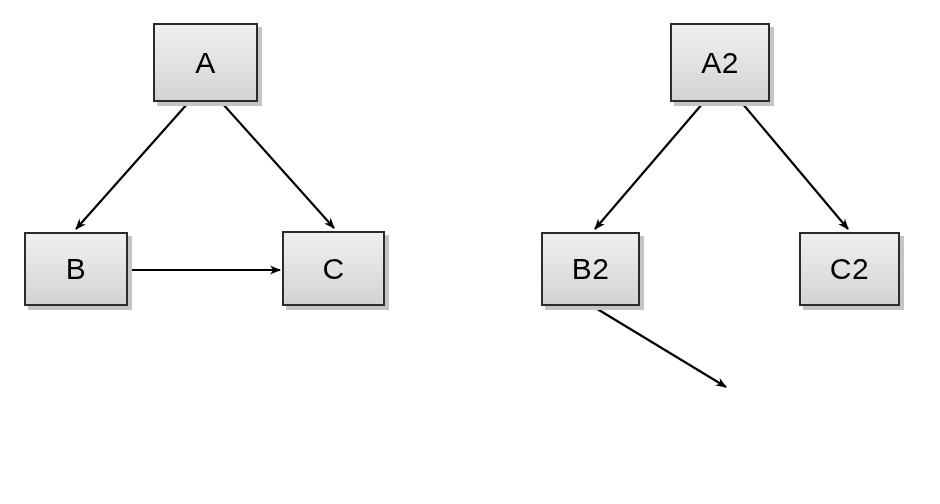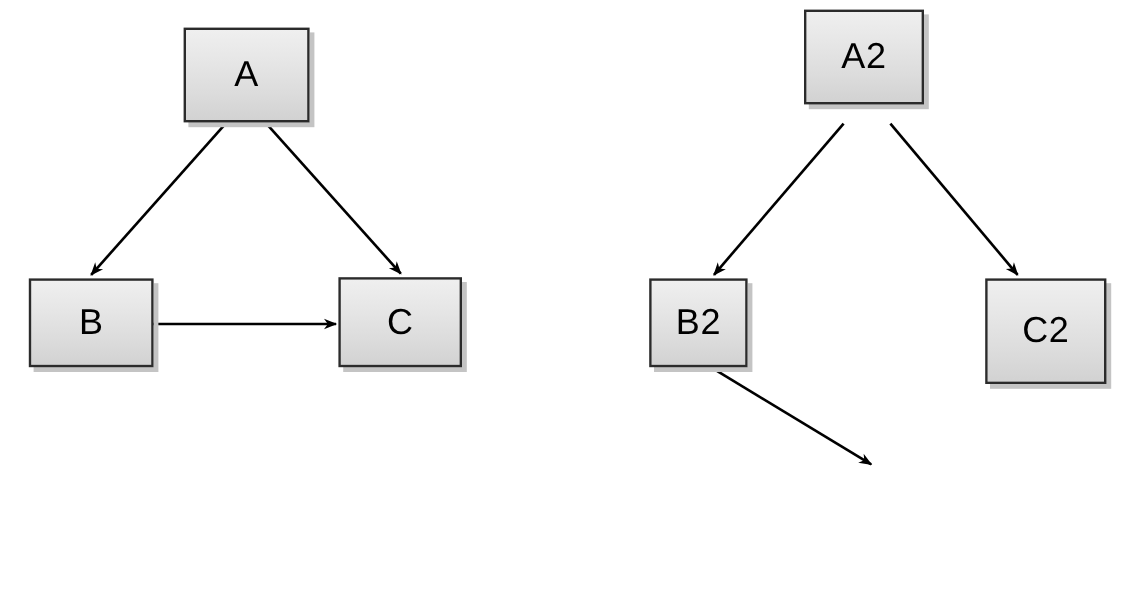--- a/index.html
+++ b/index.html
@@ -69,23 +69,23 @@
   <div class="node" style="left: 153px; top: 23px; width: 105px; height: 79px;">
     <span class="node-label">A</span>
   </div>
   <div class="node" style="left: 24px; top: 232px; width: 104px; height: 74px;">
     <span class="node-label">B</span>
   </div>
   <div class="node" style="left: 282px; top: 231px; width: 103px; height: 75px;">
     <span class="node-label">C</span>
   </div>
 
-  <div class="node" style="left: 670px; top: 8px; width: 100px; height: 79px;">
+  <div class="node" style="left: 670px; top: 23px; width: 100px; height: 79px;">
     <span class="node-label">A2</span>
   </div>
-  <div class="node" style="left: 541px; top: 232px; width: 82px; height: 74px;">
+  <div class="node" style="left: 541px; top: 232px; width: 99px; height: 74px;">
     <span class="node-label">B2</span>
   </div>
-  <div class="node" style="left: 821px; top: 232px; width: 101px; height: 88px;">
+  <div class="node" style="left: 799px; top: 232px; width: 101px; height: 74px;">
     <span class="node-label">C2</span>
   </div>
 
 </div>
 
 </body></html>

